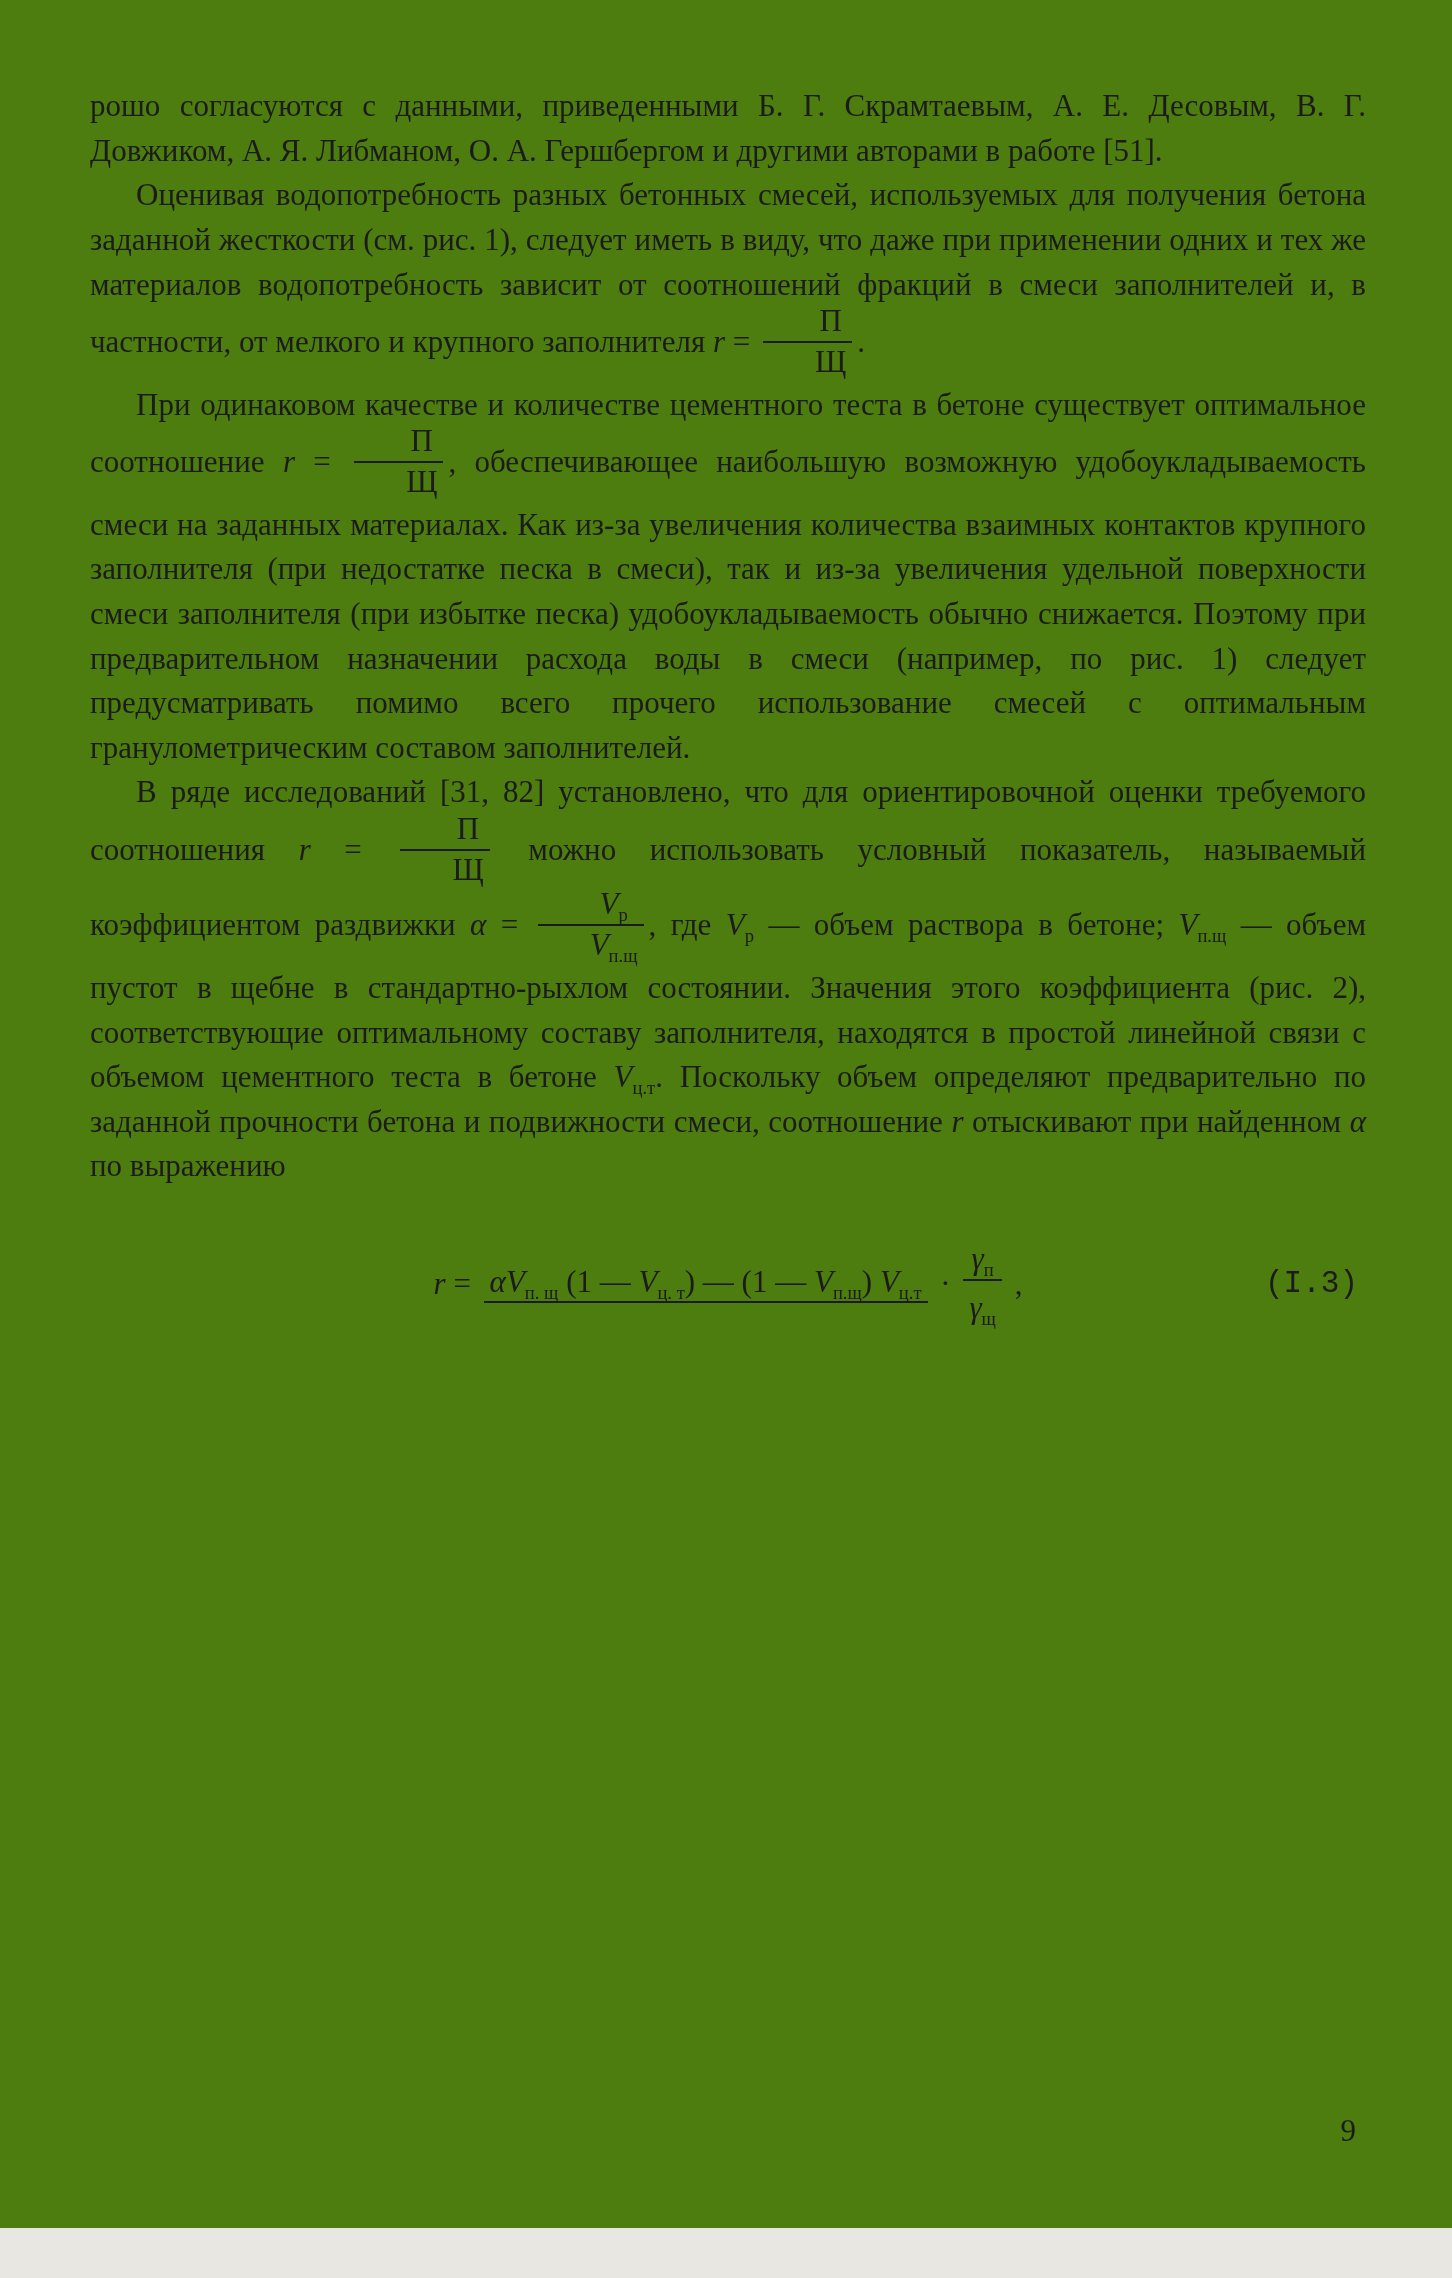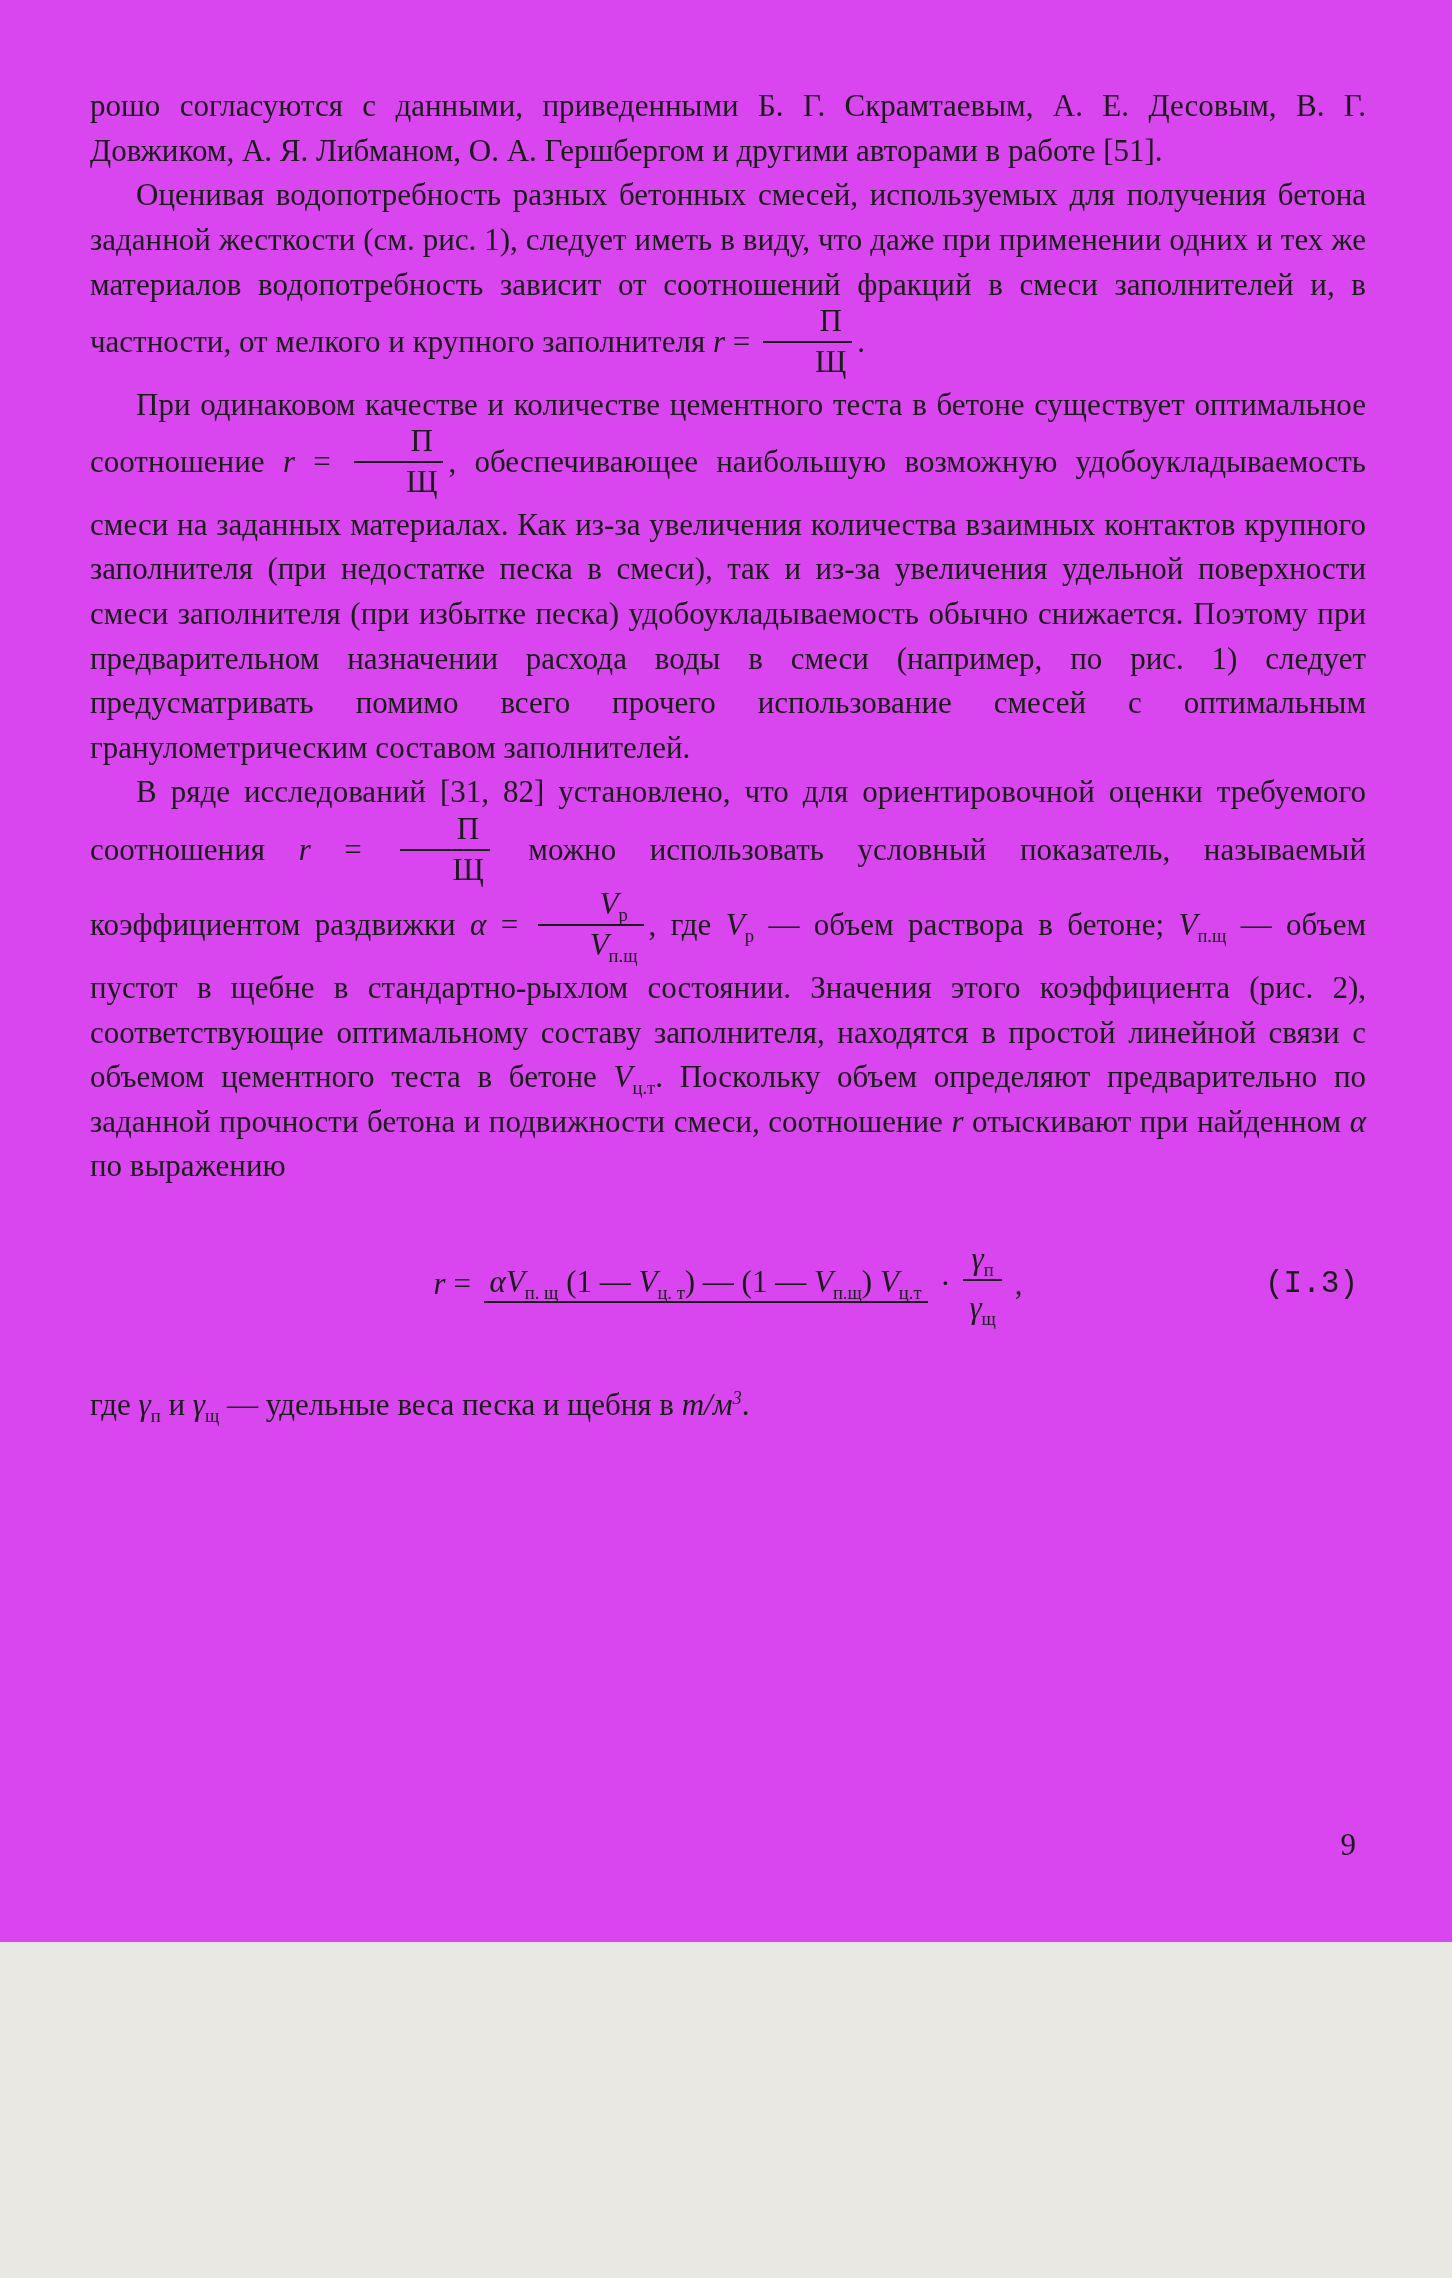--- a/index.html
+++ b/index.html
@@ -1,21 +1,21 @@
 <!DOCTYPE html>
 <html lang="ru"><head>
 <meta charset="utf-8">
 <style>
   html, body { margin: 0; padding: 0; background: #e9e7e2; }
   .page {
     position: relative;
     width: 1452px;
-    height: 1942px;
+    height: 2228px;
     margin: 0 auto;
-    background: #d946ef;
+    background: #4d7c0f;
     box-sizing: border-box;
     padding: 84px 86px 0 90px;
     font-family: "Liberation Serif", "DejaVu Serif", serif;
     font-size: 31px;
     line-height: 1.44;
     color: #1b1b1b;
     overflow: hidden;
   }
   .para { margin: 0; text-align: justify; }
   .para.indent { text-indent: 46px; }
@@ -96,16 +96,15 @@
           </span>
           <span class="run"> · </span>
           <span class="frac">
             <span class="num"><span class="msub"><i class="mvar">γ</i><sub class="subtxt">п</sub></span></span>
             <span class="den"><span class="msub"><i class="mvar">γ</i><sub class="subtxt">щ</sub></span></span>
           </span>
           <span class="run"> ,</span>
         </span>
         <span class="eq-tag">(I.3)</span>
       </div>
-      <p class="para"><span class="run">где </span><span class="msub"><i class="mvar">γ</i><sub class="subtxt">п</sub></span><span class="run"> и </span><span class="msub"><i class="mvar">γ</i><sub class="subtxt">щ</sub></span><span class="run"> — удельные веса песка и щебня в </span><i class="mvar">т/м</i><sup class="suptxt">3</sup><span class="run">.</span></p>
     </main>
   <div class="page-number">9</div>
 </div>
 
 </body></html>

